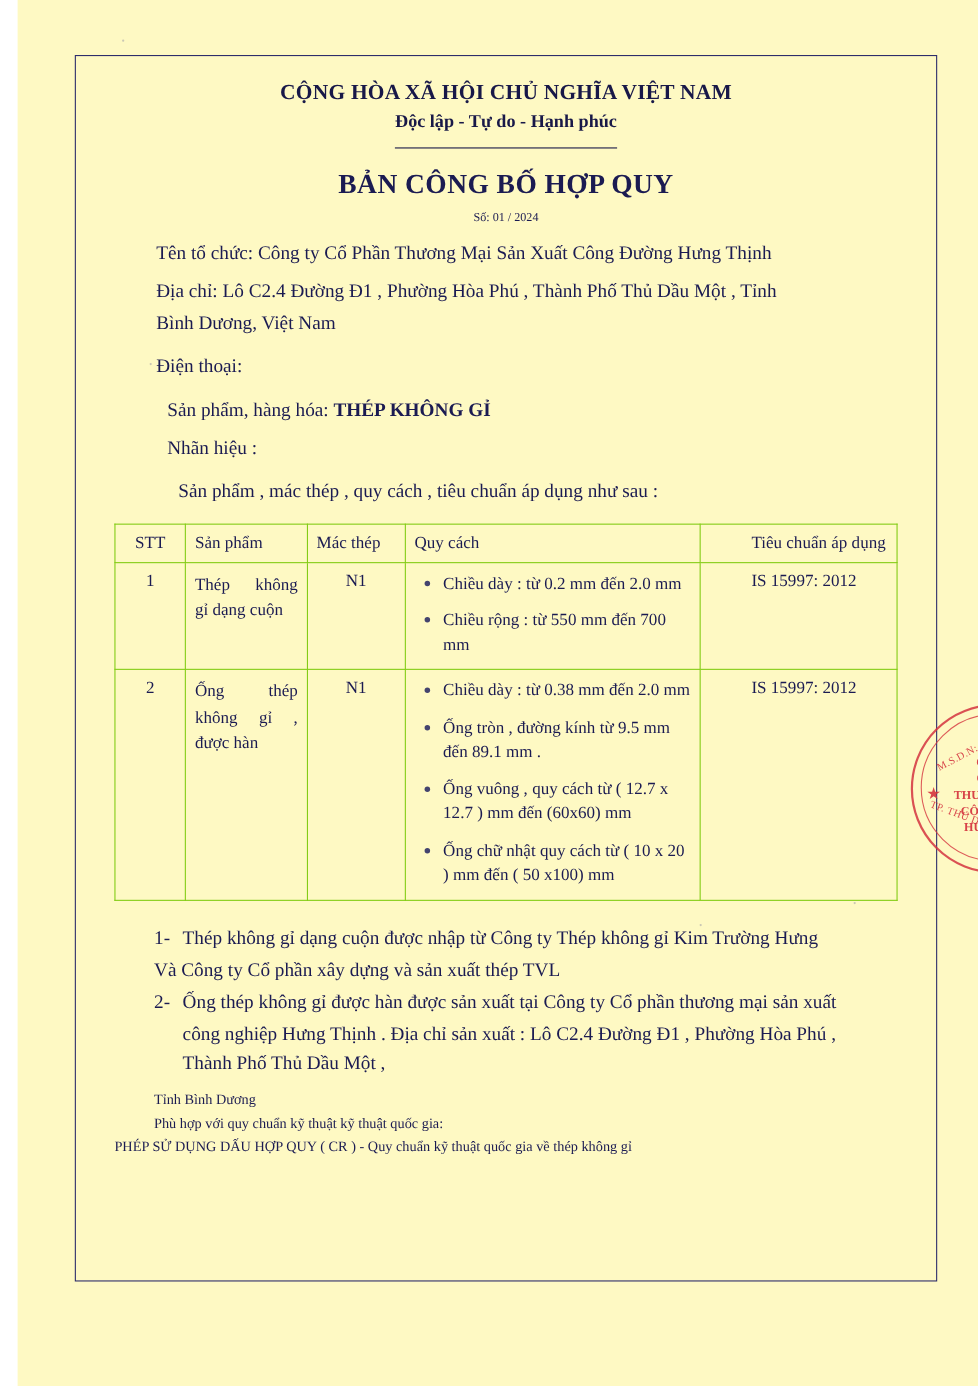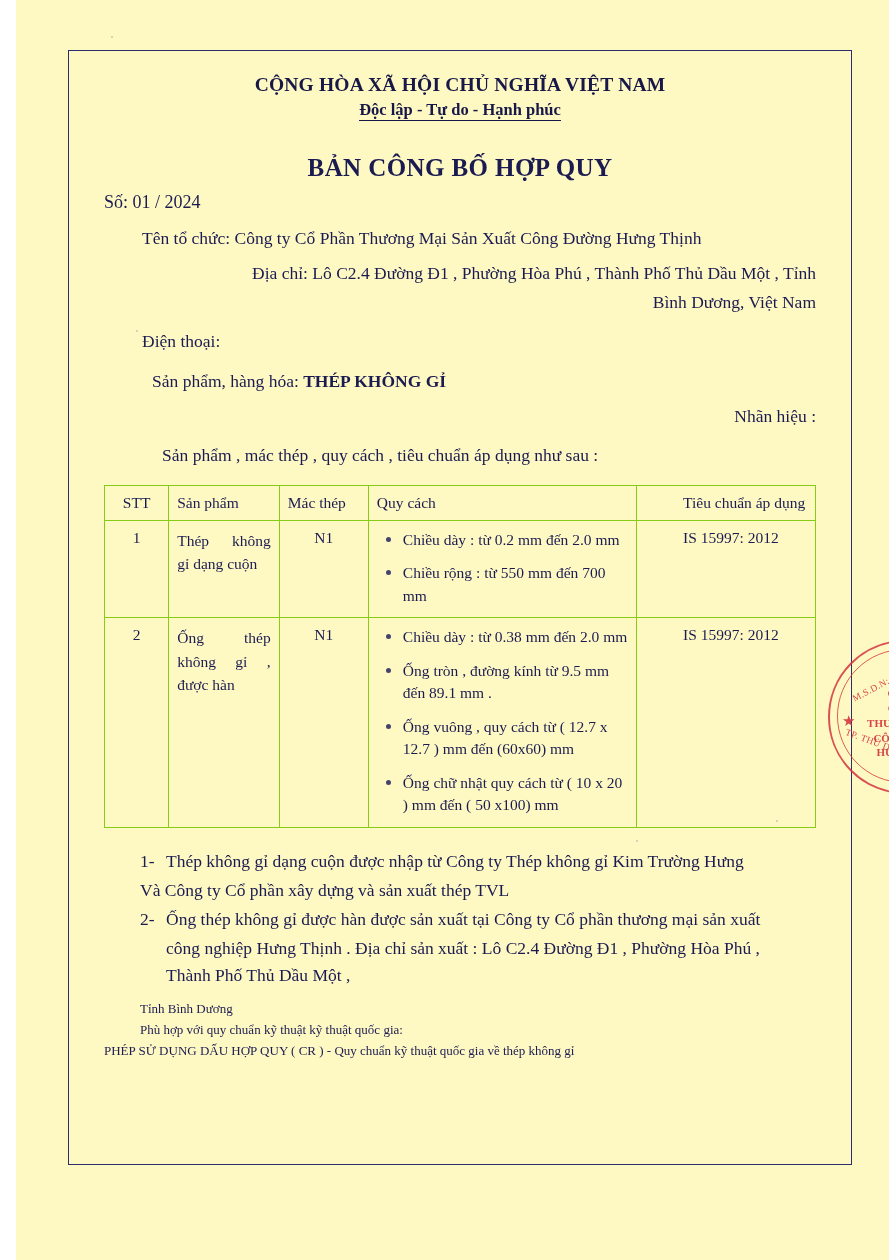--- a/index.html
+++ b/index.html
@@ -49,50 +49,50 @@
   }
   .national-sub {
     text-align: center;
     font-weight: bold;
     font-size: 16.5px;
     color: #181848;
     margin-top: 4px;
   }
   .national-sub span {
     border-bottom: 1.4px solid #181848;
-    padding-bottom: 1px;
+    padding-bottom: 15px;
   }
   .main-title {
     text-align: center;
     font-weight: bold;
     font-size: 25px;
     color: #1b1b52;
     margin-top: 34px;
     letter-spacing: 0.4px;
   }
   .doc-number {
-    text-align: left;
-    font-size: 18px;
+    text-align: center;
+    font-size: 11px;
     color: #1b1b52;
     margin-top: 10px;
   }
   .para {
     font-size: 17.5px;
     line-height: 1.55;
     color: #1b1b52;
     margin-top: 12px;
   }
   .para.indent {
     text-indent: 0;
     padding-left: 38px;
   }
   .para.indent2 {
     padding-left: 48px;
   }
-  .para.small-gap { margin-top: 8px; text-align: right; }
+  .para.small-gap { margin-top: 8px; }
   .strong-inline { font-weight: bold; }
 
   table.spec {
     width: 100%;
     border-collapse: collapse;
     margin-top: 16px;
     font-size: 15.5px;
     color: #1b1b52;
   }
   table.spec th, table.spec td {

